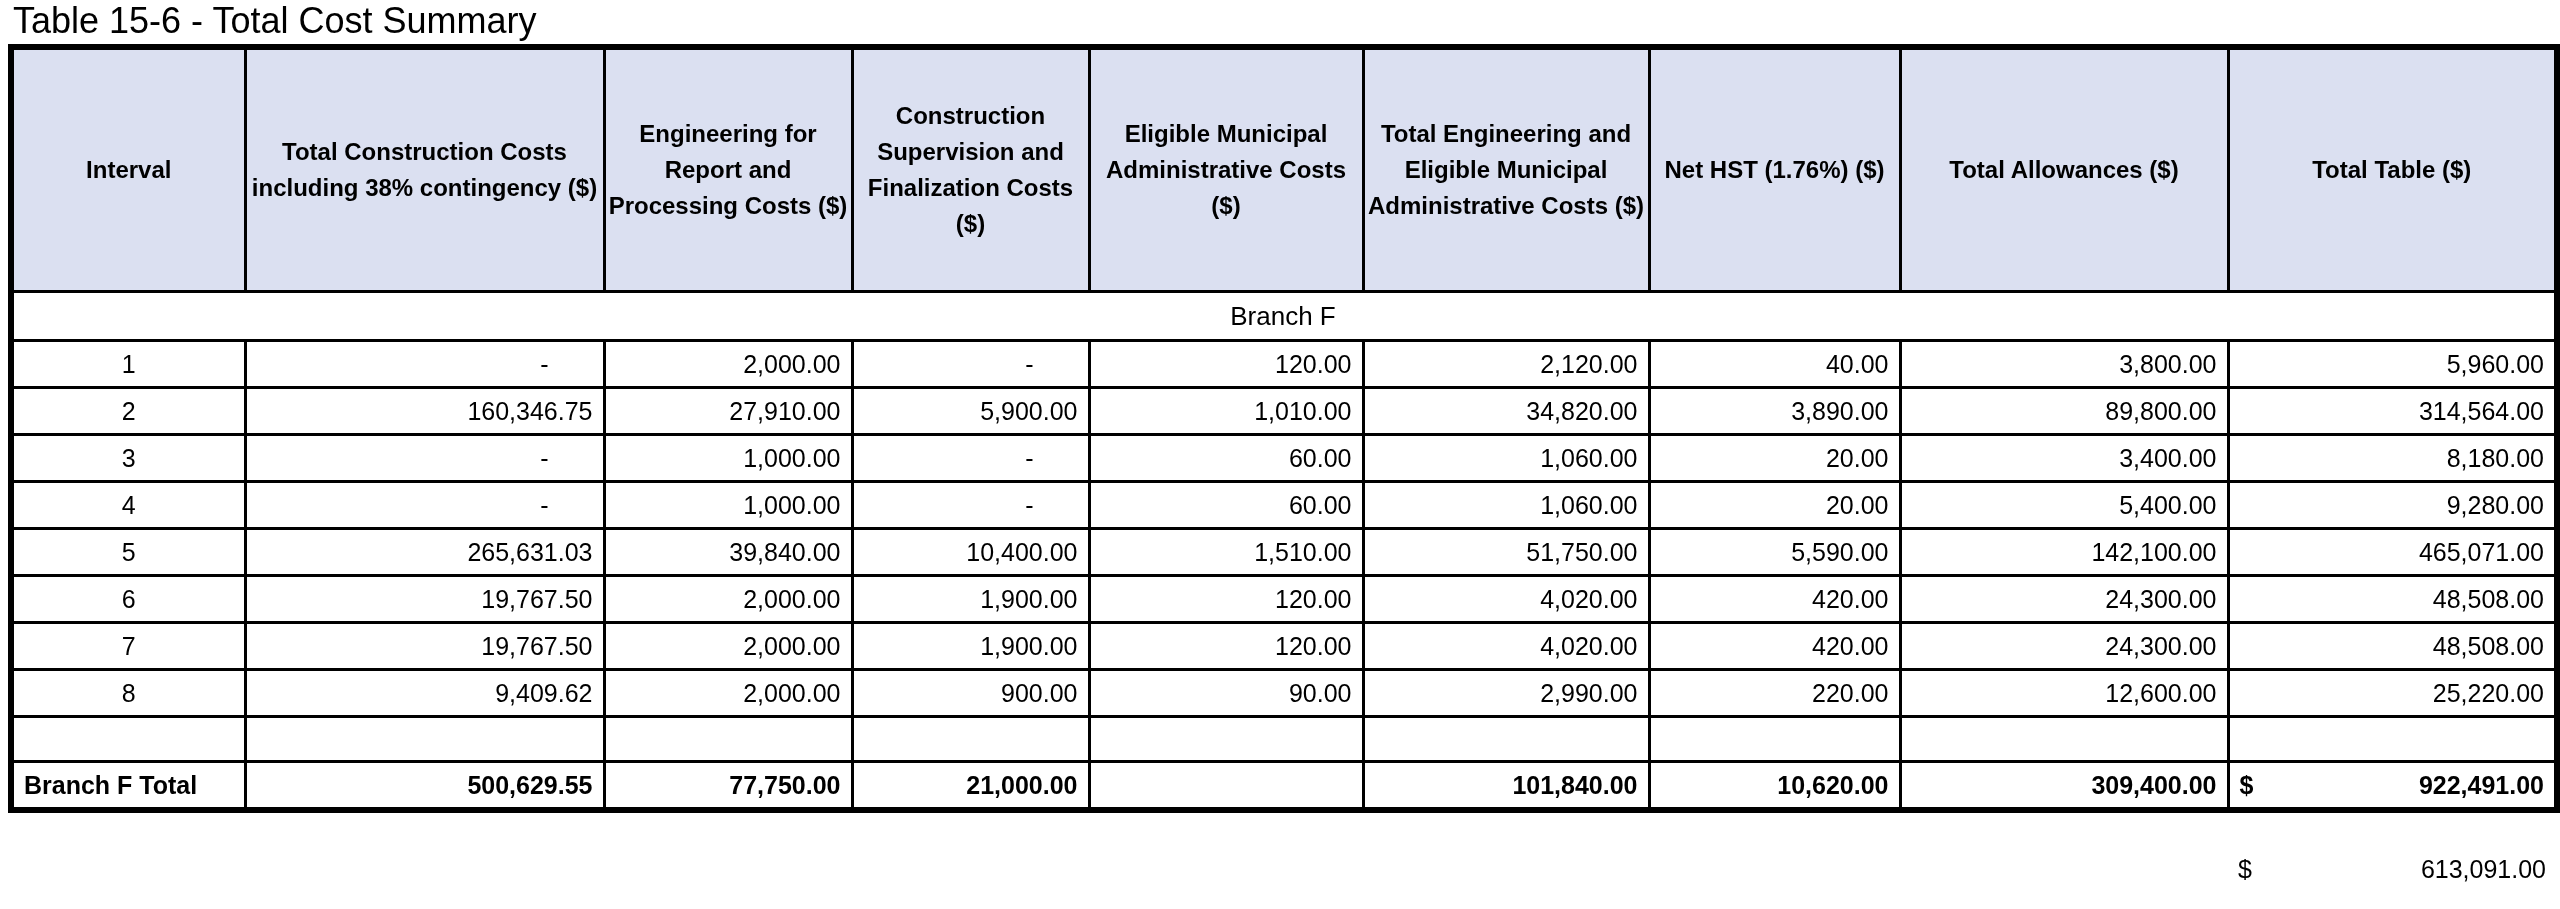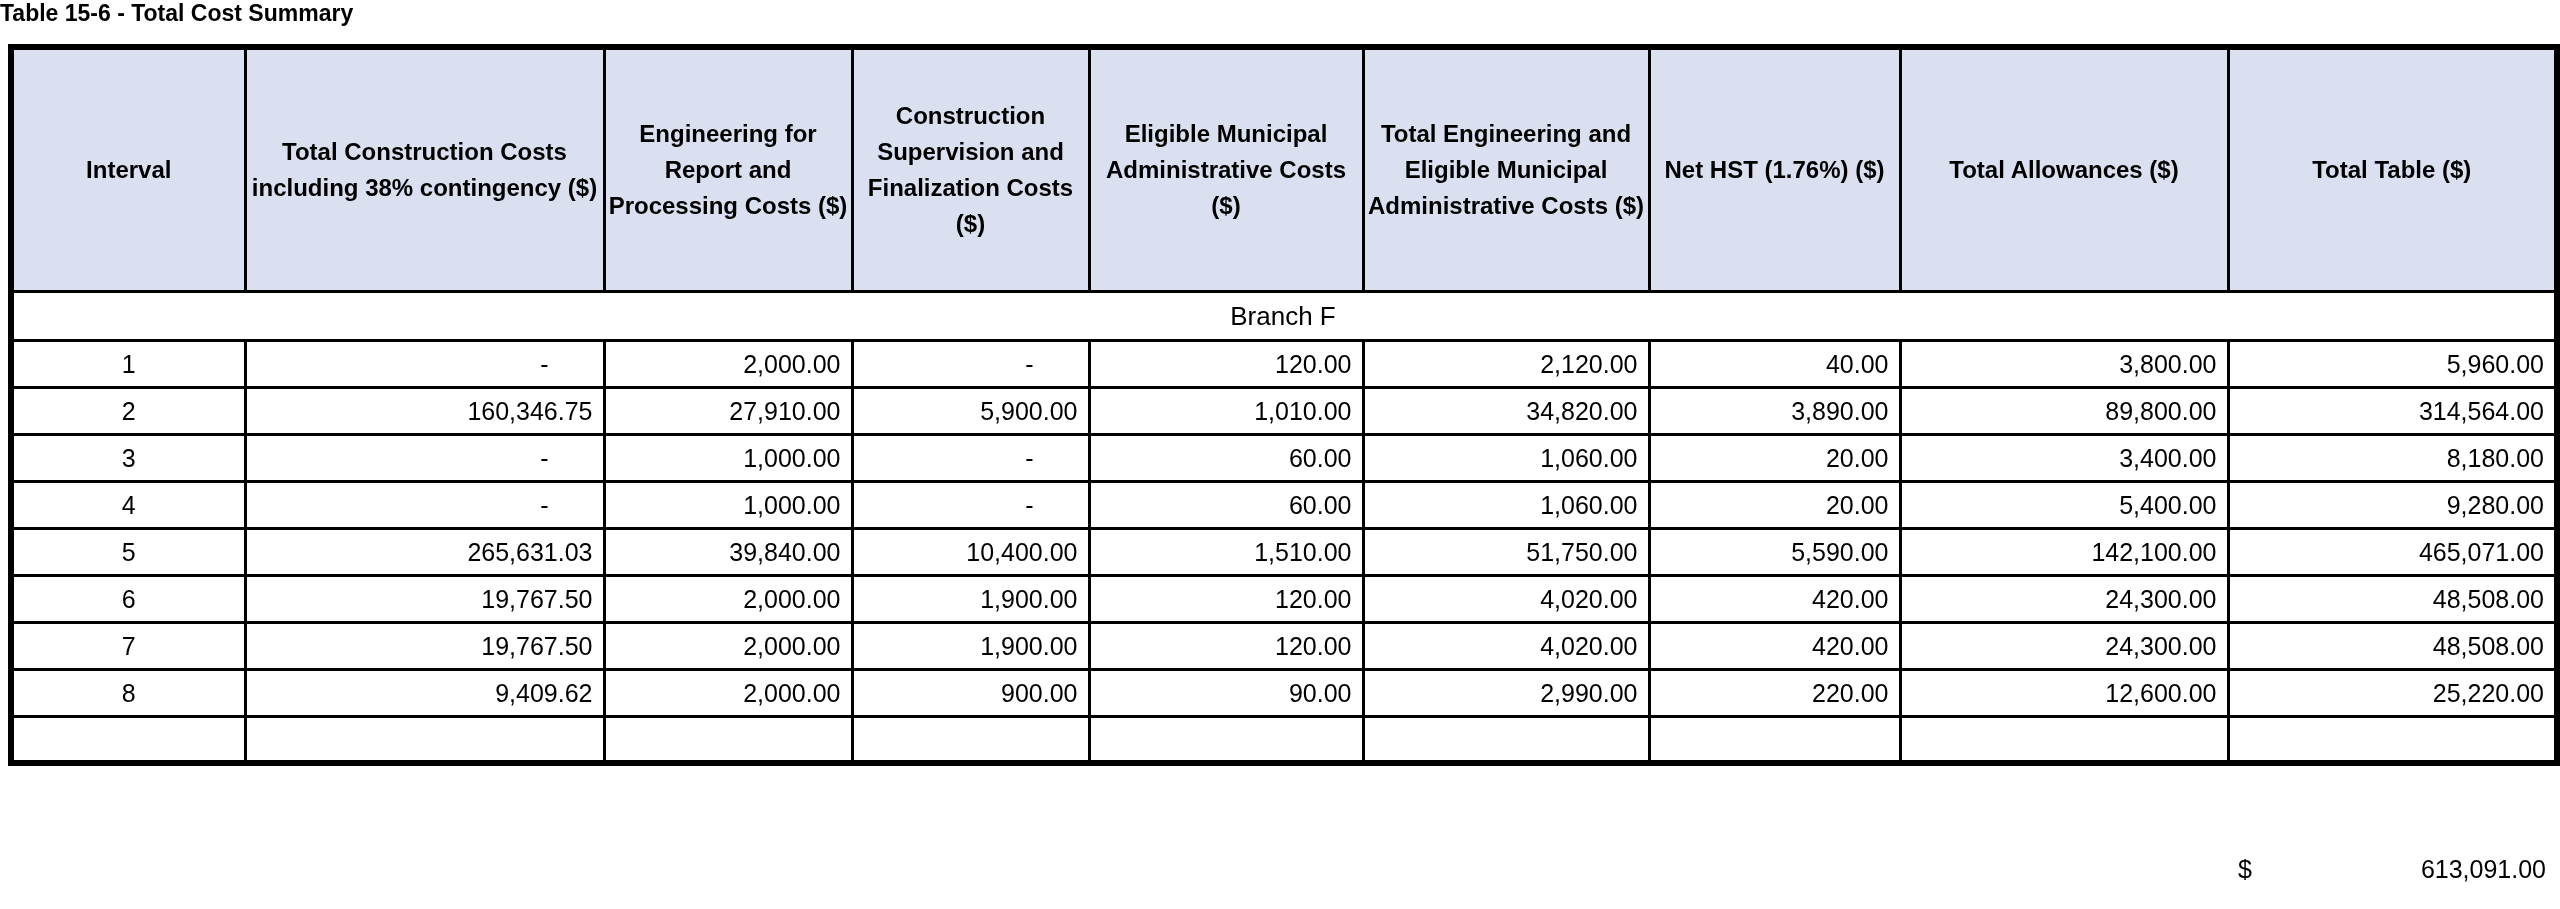--- a/index.html
+++ b/index.html
@@ -3,22 +3,22 @@
 <meta charset="utf-8">
 <style>
   html,body{margin:0;padding:0;}
   body{
     width:2560px;height:909px;position:relative;
     background:#ffffff;color:#000;
     font-family:"Liberation Sans", sans-serif;
     overflow:hidden;
   }
   .title{
-    position:absolute;left:0;top:0px;
-    font-size:23px;font-weight:bold;letter-spacing:0;
+    position:absolute;left:13px;top:0px;
+    font-size:36px;font-weight:normal;letter-spacing:0;
   }
   table.cost{
     position:absolute;left:8px;top:44px;width:2546px;
     border-collapse:collapse;table-layout:fixed;
     border:6px solid #000;
   }
   table.cost th, table.cost td{
     border:3px solid #000;
     overflow:hidden;
   }
@@ -178,19 +178,30 @@
         <td></td>
       <td></td>
         <td></td>
       <td></td>
         <td></td>
       <td></td>
         <td></td>
       <td></td>
     </tr>
 
+    <tr class="total">
+      <td class="l">Branch F Total</td>
+      <td class="r">500,629.55</td>
+      <td class="r">77,750.00</td>
+      <td class="r">21,000.00</td>
+      <td class="r"></td>
+      <td class="r">101,840.00</td>
+      <td class="r">10,620.00</td>
+      <td class="r">309,400.00</td>
+      <td class="r money"><span class="cur">$</span><span>922,491.00</span></td>
+    </tr>
   </tbody>
 </table>
 
 <div class="grand-total">
   <span>$</span>
   <span>613,091.00</span>
 </div>
 
 </body></html>

